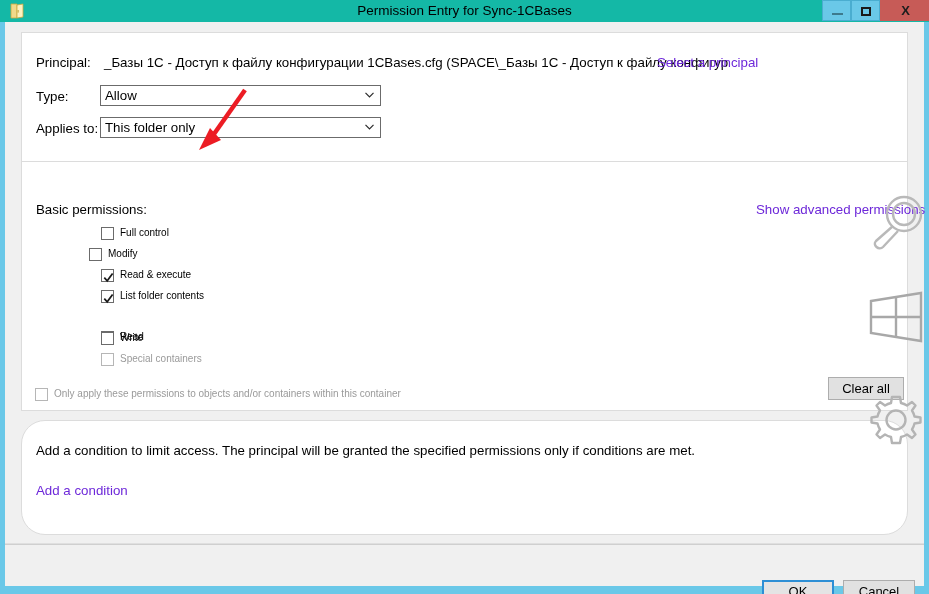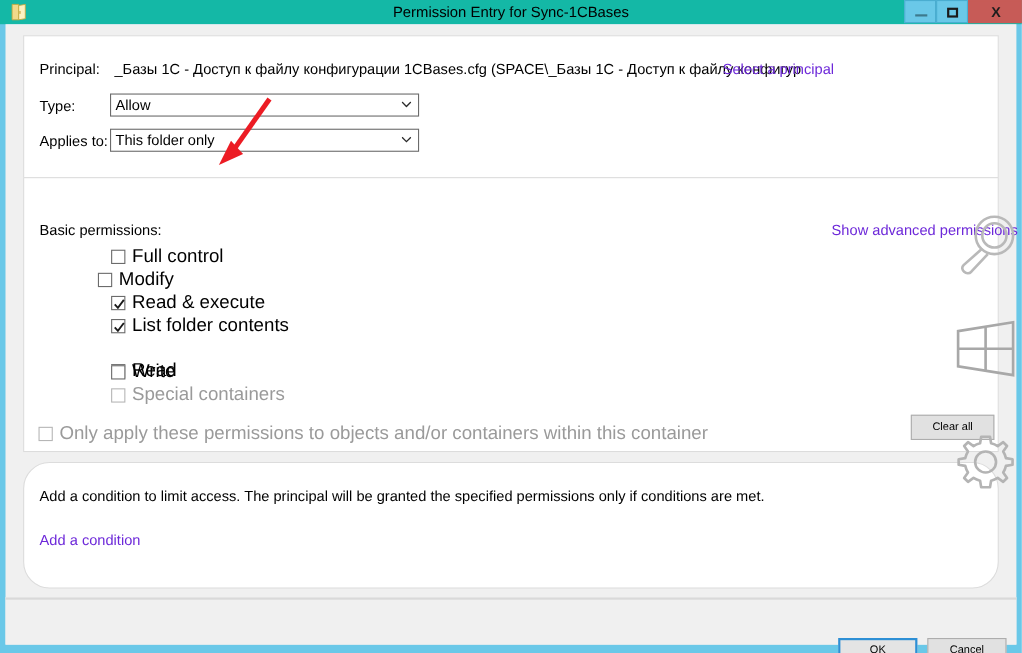--- a/index.html
+++ b/index.html
@@ -178,33 +178,33 @@
     cursor: default;
   }
   .cb-box.disabled { border-color: #b6b6b6; background: #ffffff; }
   .cb-box .tick {
     position: absolute;
     left: 1px; top: 0px;
     width: 11px; height: 12px;
   }
   .cb-label {
     margin-left: 6px;
-    font-size: 17px;
+    font-size: 10px;
     color: #000000;
     line-height: 16px;
   }
   .cb-label.disabled { color: #9a9a9a; }
 
   
   .btn {
     position: absolute;
     background: #e1e1e1;
     border: 1px solid #adadad;
     box-sizing: border-box;
-    font-size: 10px;
+    font-size: 13px;
     color: #000000;
     cursor: default;
     line-height: 1;
     display: flex;
     align-items: center;
     justify-content: center;
     font-family: "Liberation Sans", sans-serif;
   }
   .btn.default {
     border: 2px solid #2d8fd5;

